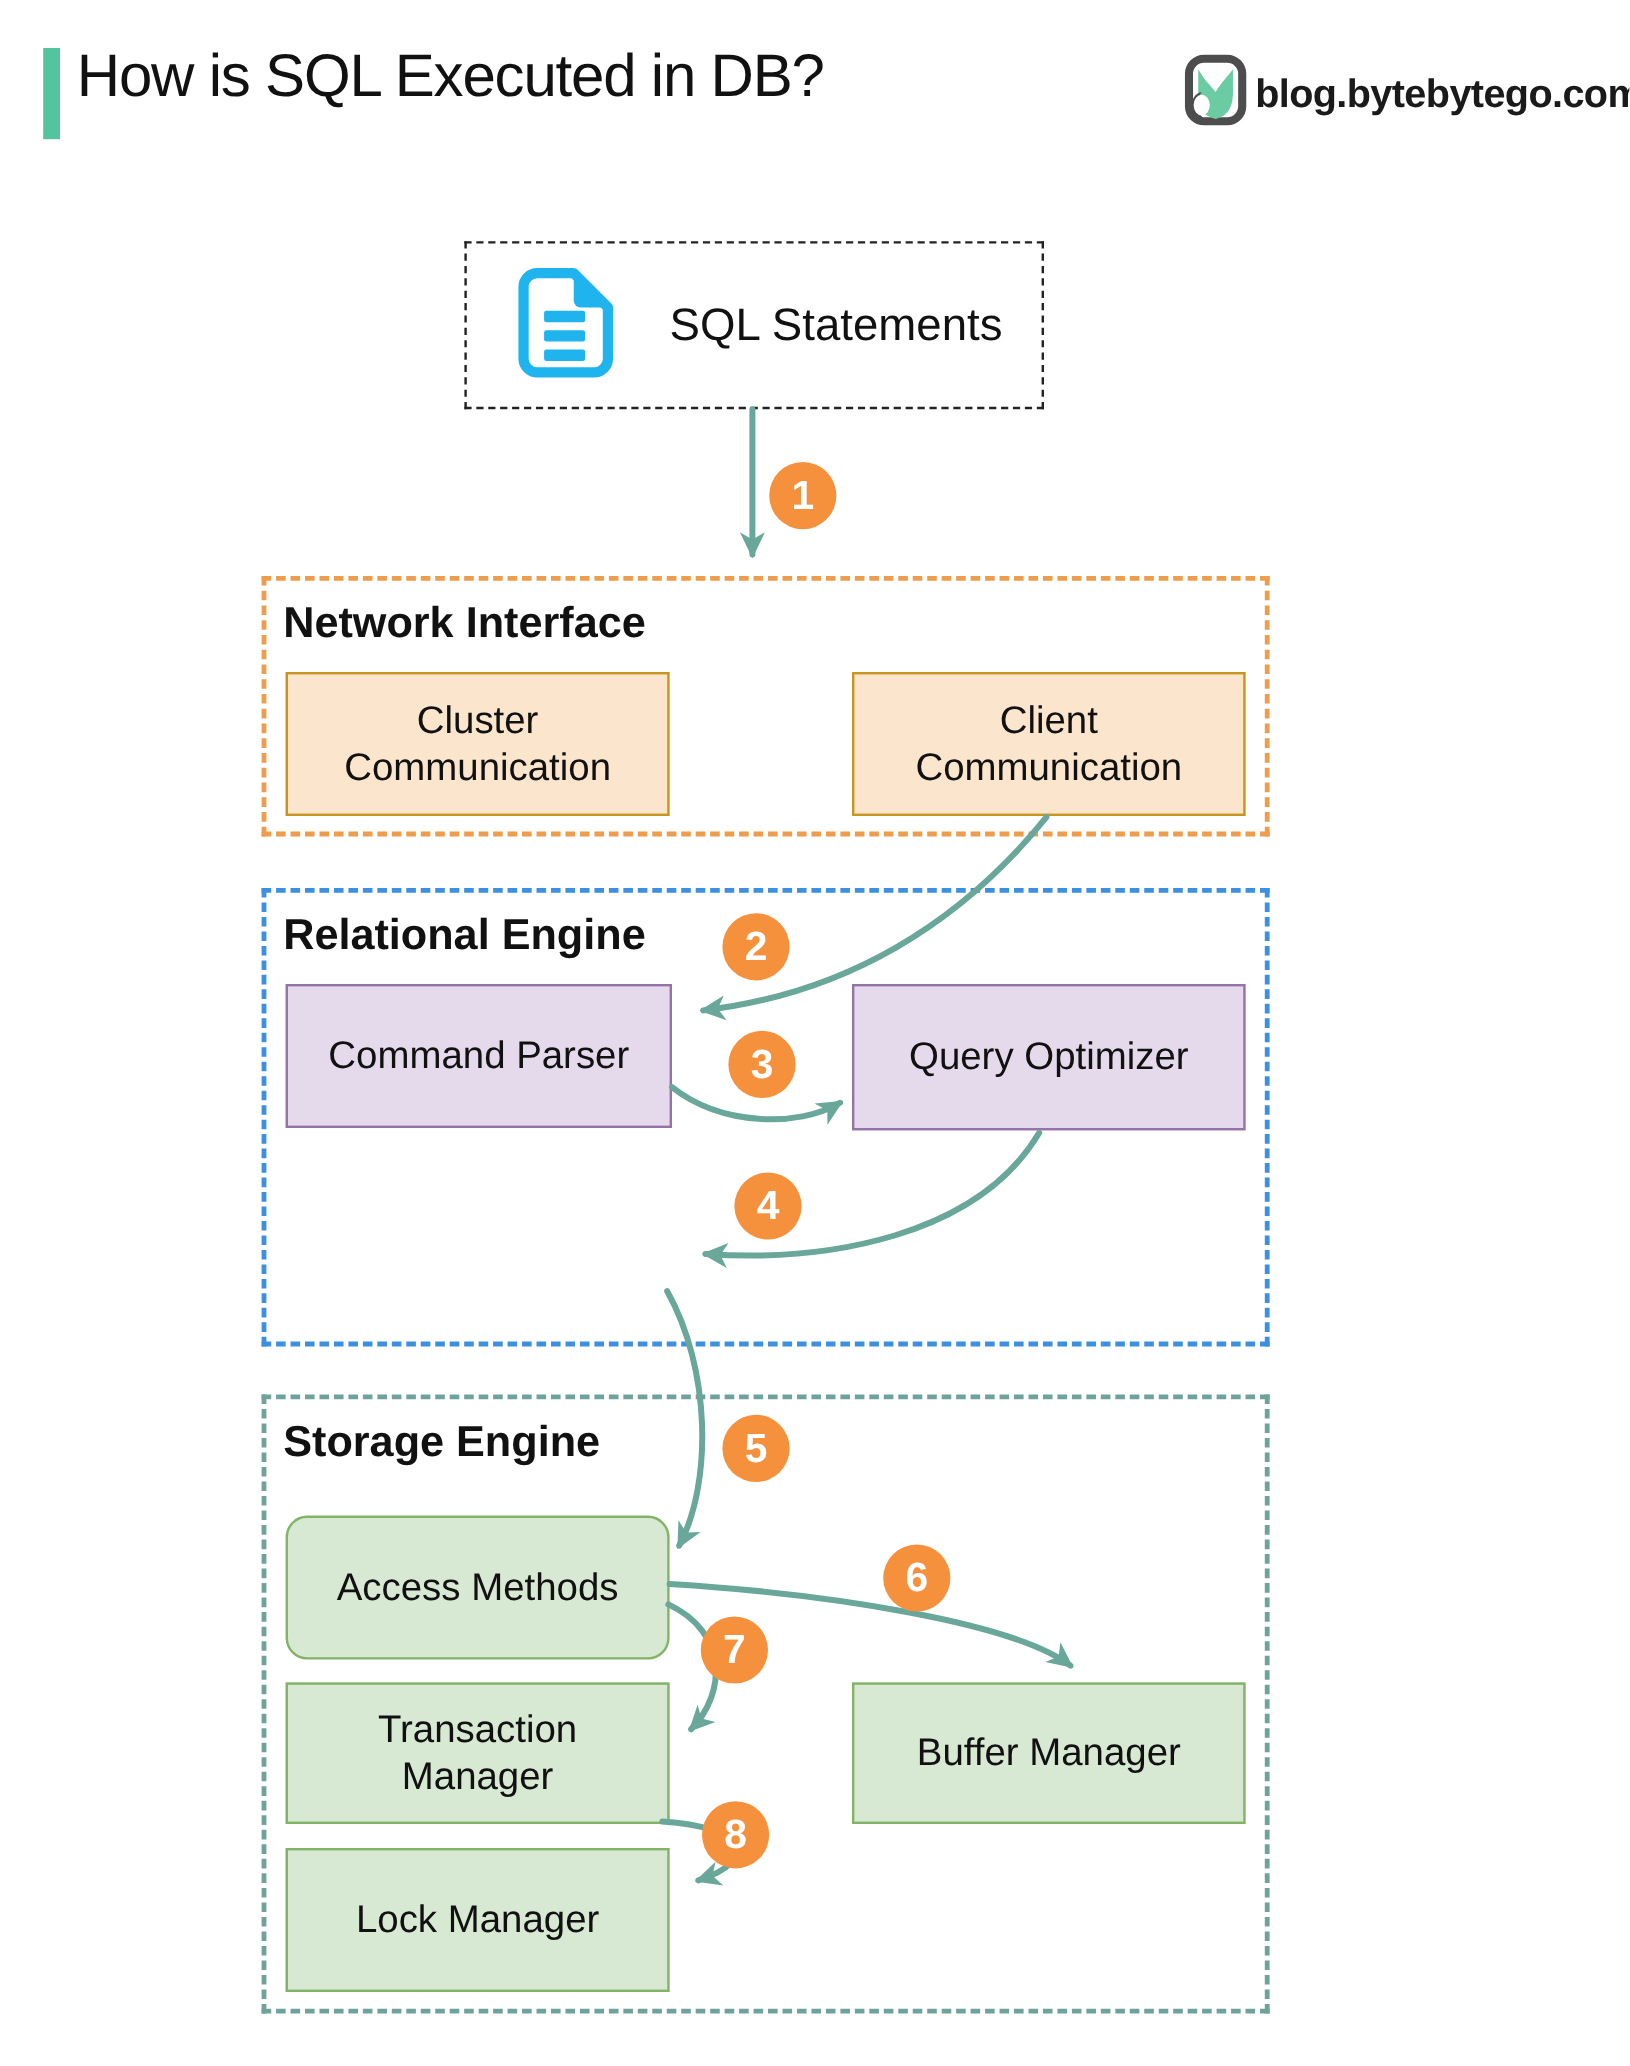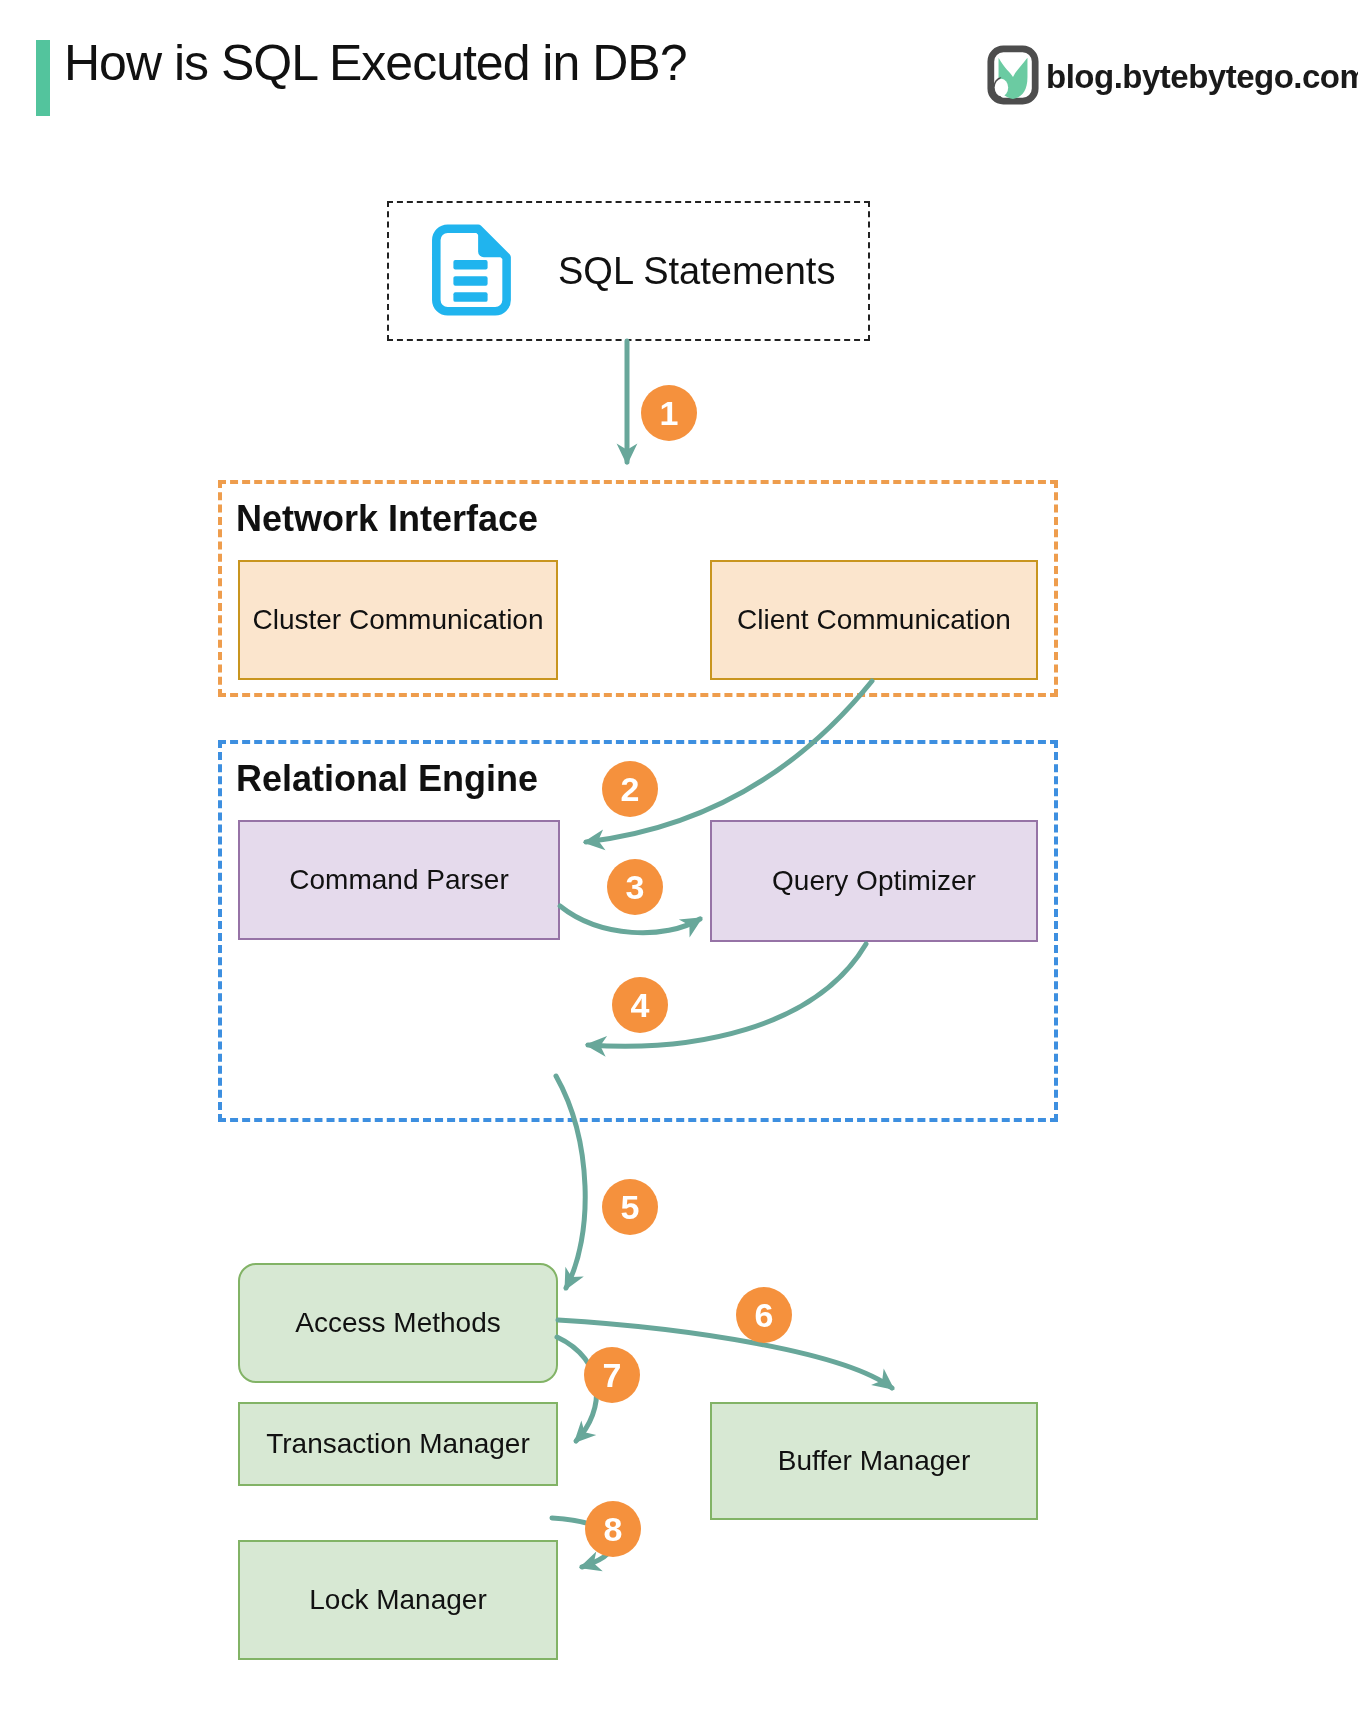--- a/index.html
+++ b/index.html
@@ -20,33 +20,33 @@
   .source-label{font-size:38px;margin-left:40px;}
   
   .section{position:absolute;box-sizing:border-box;background:transparent;}
   .section-label{position:absolute;left:14px;top:14px;font-size:36px;font-weight:700;white-space:nowrap;}
   .sec-network{left:218px;top:480px;width:840px;height:217px;border:4px dashed #EE9D4D;text-decoration:underline;}
   .sec-relational{left:218px;top:740px;width:840px;height:382px;border:4px dashed #3D8FE0;}
   .sec-storage{left:218px;top:1162px;width:840px;height:516px;border:4px dashed #6FA39A;}
   
   .node{
     position:absolute;box-sizing:border-box;display:flex;align-items:center;justify-content:center;
-    text-align:center;font-size:28px;line-height:1.22;padding:0 10px;
+    text-align:center;font-size:32px;line-height:1.22;padding:0 10px;
   }
   .n-peach{background:#FBE5CD;border:2px solid #C8951F;}
   .n-purple{background:#E5DAEC;border:2px solid #9673A6;}
   .n-blue{background:#DAE8FC;border:2px solid #6C8EBF;}
   .n-green{background:#D7E8D3;border:2px solid #82B366;}
   .node-cluster{left:238px;top:560px;width:320px;height:120px;}
   .node-client{left:710px;top:560px;width:328px;height:120px;}
   .node-command-parser{left:238px;top:820px;width:322px;height:120px;}
   .node-query-optimizer{left:710px;top:820px;width:328px;height:122px;}
   .node-query-executor{left:238px;top:982px;width:322px;height:120px;}
   .node-access-methods{left:238px;top:1263px;width:320px;height:120px;border-radius:18px;}
-  .node-transaction-manager{left:238px;top:1402px;width:320px;height:84px;}
+  .node-transaction-manager{left:238px;top:1402px;width:320px;height:118px;}
   .node-lock-manager{left:238px;top:1540px;width:320px;height:120px;}
   .node-buffer-manager{left:710px;top:1402px;width:328px;height:118px;}
   
   .step{
     position:absolute;width:56px;height:56px;border-radius:50%;background:#F5913D;
     color:#fff;font-size:34px;font-weight:700;display:flex;align-items:center;justify-content:center;z-index:5;
   }
   .step-1{left:641px;top:385px;}
   .step-2{left:602px;top:761px;}
   .step-3{left:607px;top:859px;}
@@ -90,20 +90,23 @@
     </span>
     <span class="source-label">SQL Statements</span>
   </div>
 
   <div class="section sec-network">
     <div class="section-label">Network Interface</div>
   </div>
   <div class="section sec-relational">
     <div class="section-label">Relational Engine</div>
   </div>
+  <div class="section sec-storage">
+    <div class="section-label">Storage Engine</div>
+  </div>
 
   <svg class="arrow-layer" width="1358" height="1722" viewBox="0 0 1358 1722">
     <defs>
       <marker id="ah" viewBox="0 0 12 12" refX="9.5" refY="6" markerWidth="26" markerHeight="26" orient="auto" markerUnits="userSpaceOnUse">
         <path d="M1 1.2 L11 6 L1 10.8 L3.8 6 Z" fill="#68A79A"></path>
       </marker>
     </defs>
     <g stroke="#68A79A" stroke-width="5" fill="none" stroke-linecap="round">
       <path d="M627 341 L627 462" marker-end="url(#ah)"></path>
       <path d="M872 681 C800 770 705 828 586 842" marker-end="url(#ah)"></path>

